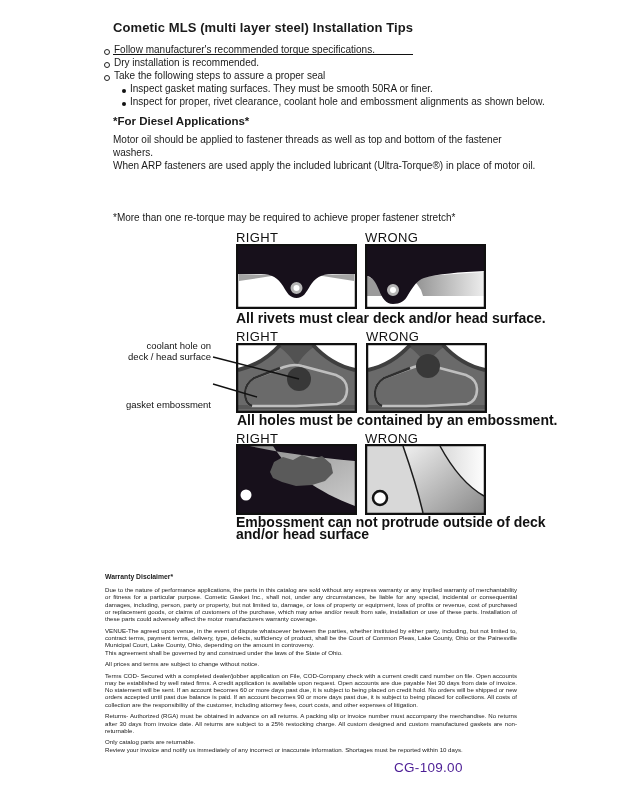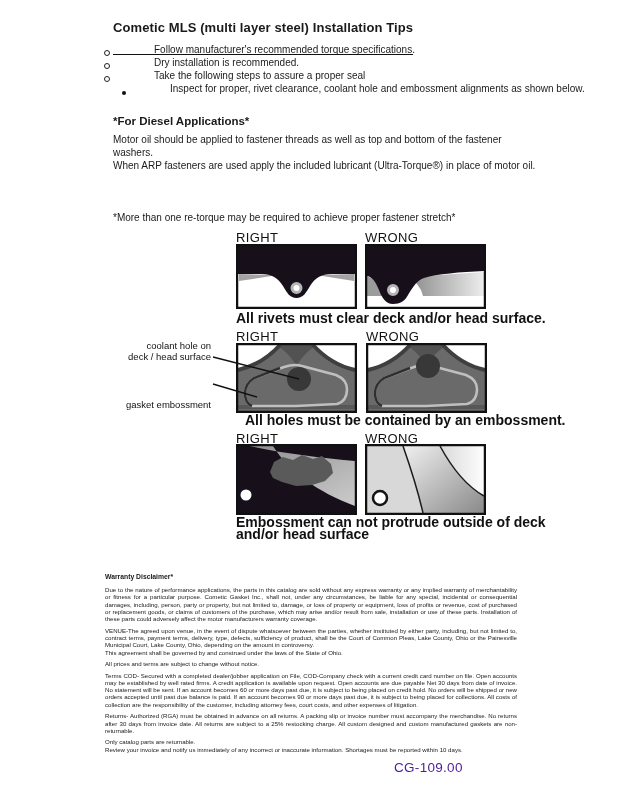--- a/index.html
+++ b/index.html
@@ -5,21 +5,21 @@
   html,body{margin:0;padding:0;background:#ffffff;}
   .page{position:relative;width:618px;height:800px;background:#ffffff;
         font-family:"Liberation Sans",sans-serif;color:#1a1a1a;overflow:hidden;}
   .abs{position:absolute;}
   .pre{white-space:pre-line;}
 
   .title{left:113px;top:20px;font-size:13px;font-weight:bold;
          border-bottom:1.6px solid #111;padding-bottom:19px;letter-spacing:.1px;}
 
   .bullets{left:104px;top:43px;font-size:10px;line-height:13px;}
-  .b-row{display:flex;align-items:flex-end;gap:40px;}
+  .b-row{display:flex;align-items:center;}
   .b-row.sub{margin-left:18px;}
   .marker{flex:0 0 auto;width:4px;height:4px;border-radius:50%;margin:4px 4px 0 0;}
   .marker.open{border:1px solid #222;}
   .marker.fill{background:#111;margin-top:4.5px;}
 
   .h2{left:113px;top:115px;font-size:11.5px;font-weight:bold;}
   .para{left:113px;font-size:10px;line-height:13px;width:430px;}
   .p1{top:133px;} .p2{top:166px;} .note{top:211px;}
 
   .dlabel{font-size:13px;letter-spacing:.4px;text-align:left;width:121px;color:#111;}
@@ -48,20 +48,24 @@
       <span class="marker open"></span>
       <span>Follow manufacturer's recommended torque specifications.</span>
     </div>
     <div class="b-row">
       <span class="marker open"></span>
       <span>Dry installation is recommended.</span>
     </div>
     <div class="b-row">
       <span class="marker open"></span>
       <span>Take the following steps to assure a proper seal</span>
+    </div>
+    <div class="b-row sub">
+      <span class="marker fill"></span>
+      <span>Inspect gasket mating surfaces.  They must be smooth 50RA or finer.</span>
     </div>
     <div class="b-row sub">
       <span class="marker fill"></span>
       <span>Inspect for proper, rivet clearance, coolant hole and embossment alignments as shown below.</span>
     </div>
   </div>
 
   <div class="abs h2">*For Diesel Applications*</div>
   <div class="abs para p1 pre">Motor oil should be applied to fastener threads as well as top and bottom of the fastener washers.
 When ARP fasteners are used apply the included lubricant (Ultra-Torque®) in place of motor oil.</div>
@@ -131,21 +135,21 @@
     <path d="M16,63 C11,61 9,56 9,50 C9,44 12,39 18,35 L44,25" fill="none" stroke="#2f2f2f" stroke-width="2.5"></path>
     <circle cx="62" cy="23" r="12" fill="#383838"></circle>
     <rect x="1" y="1" width="119" height="68" fill="none" stroke="#101010" stroke-width="2.5"></rect>
   </svg>
 
   <svg class="abs leaders" viewBox="0 0 100 52">
     <line x1="8" y1="7" x2="94" y2="29" stroke="#111" stroke-width="1.4"></line>
     <line x1="8" y1="34" x2="52" y2="47" stroke="#111" stroke-width="1.4"></line>
   </svg>
 
-  <div class="abs cap" style="left:237px;top:414px;margin-left:8px;">All holes must be contained by an embossment.</div>
+  <div class="abs cap" style="left:237px;top:414px;">All holes must be contained by an embossment.</div>
 
   <div class="abs dlabel" style="left:236px;top:431px;">RIGHT</div>
   <div class="abs dlabel" style="left:365px;top:431px;">WRONG</div>
 
   <svg class="abs panel" style="left:236px;top:444px;" width="121" height="71" viewBox="0 0 121 71">
     <defs>
       <linearGradient id="g3r" x1="0" y1="0" x2="1" y2="1">
         <stop offset="0" stop-color="#8f8f8f"></stop>
           <stop offset="1" stop-color="#cccccc"></stop>
       </linearGradient>

